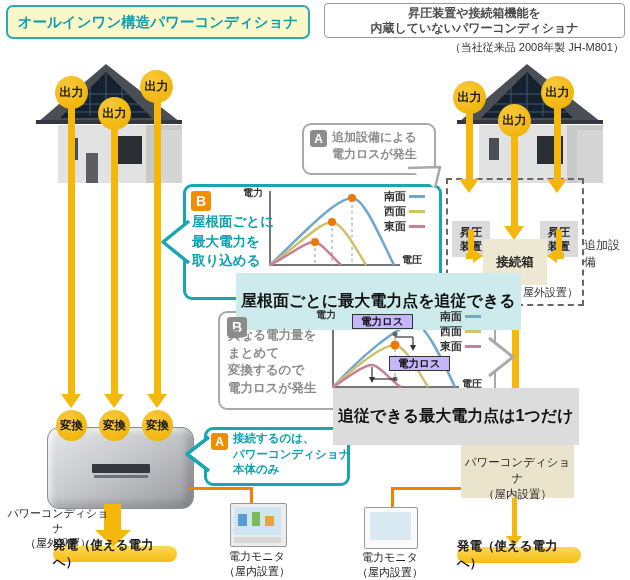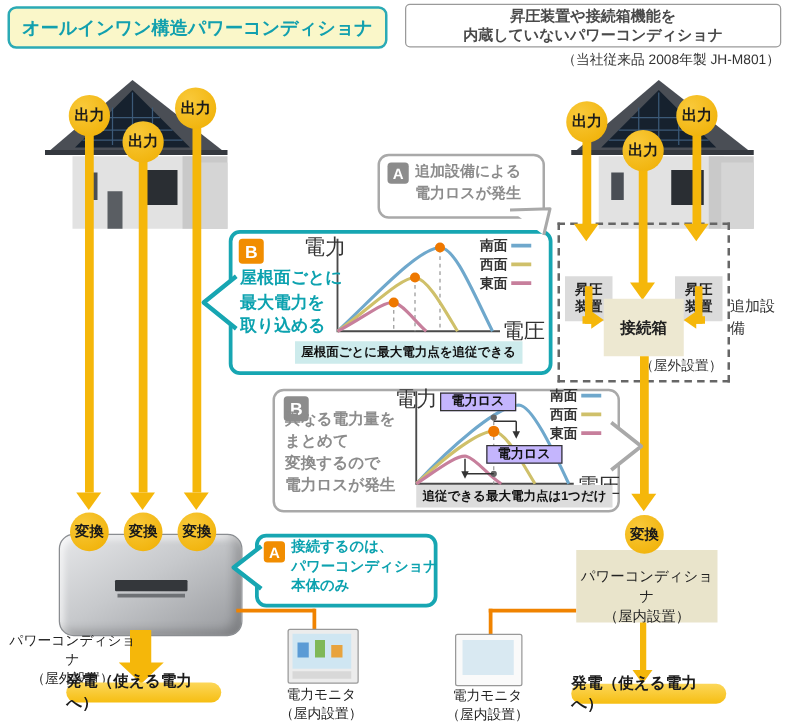--- a/index.html
+++ b/index.html
@@ -33,26 +33,26 @@
   .bubble.gray{border:2.5px solid #A9A9A9;}
   .sq-badge{position:absolute;border-radius:3px;color:#fff;font-weight:bold;display:flex;align-items:center;justify-content:center;z-index:6;}
   .sq-badge.orange{background:#F18D00;}
   .sq-badge.grayb{background:#8C8C8C;}
   .callout-text{position:absolute;font-weight:bold;z-index:6;}
   .teal-text{color:#0CA2AF;}
   .gray-text{color:#8C8C8C;}
   .tailsvg{position:absolute;z-index:7;}
   .patch{position:absolute;background:#fff;z-index:6;}
   
-  .axis-label{position:absolute;font-size:17px;font-weight:normal;color:#333;z-index:6;}
+  .axis-label{position:absolute;font-size:10px;font-weight:bold;color:#333;z-index:6;}
   .legend{position:absolute;z-index:6;}
   .legend .row{display:flex;align-items:center;height:15px;}
   .legend .t{font-size:11px;font-weight:bold;color:#333;}
   .legend .bar{width:16px;height:3px;margin-left:3px;}
-  .caption{position:absolute;font-size:10px;font-weight:bold;color:#111;padding:2px 5px;z-index:6;white-space:nowrap;}
+  .caption{position:absolute;font-size:16px;font-weight:bold;color:#111;padding:18px 5px;z-index:6;white-space:nowrap;}
   .loss-tag{position:absolute;background:#c4b5fd;border:1.3px solid #333;font-size:10.5px;font-weight:bold;color:#111;padding:0 8px;line-height:13px;z-index:7;white-space:nowrap;}
   
   .dashed-rect{position:absolute;border:2px dashed #666;z-index:2;}
   .booster{position:absolute;width:38px;height:36px;background:#DBDBDB;font-size:11px;font-weight:600;color:#222;
     display:flex;flex-direction:column;align-items:center;justify-content:center;line-height:14px;z-index:3;margin-top:28px;}
   .junction{position:absolute;width:64px;height:46px;background:#EDE8D1;font-size:12.5px;font-weight:bold;color:#222;
     display:flex;align-items:center;justify-content:center;z-index:3;}
   .pcs-box{position:absolute;width:113px;height:58px;background:#E9E4CB;font-size:11.5px;color:#222;text-align:center;
     line-height:16px;padding-top:14px;box-sizing:border-box;z-index:3;}
   .note-text{position:absolute;font-size:11px;color:#333;z-index:4;}

